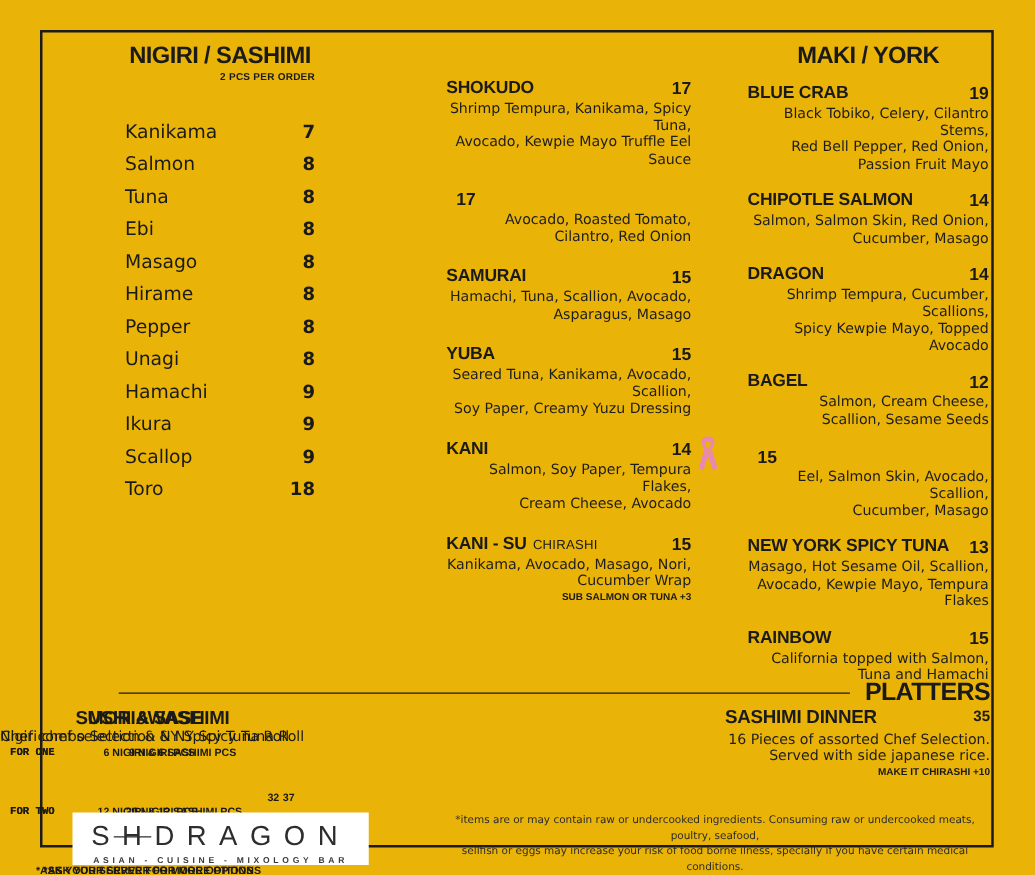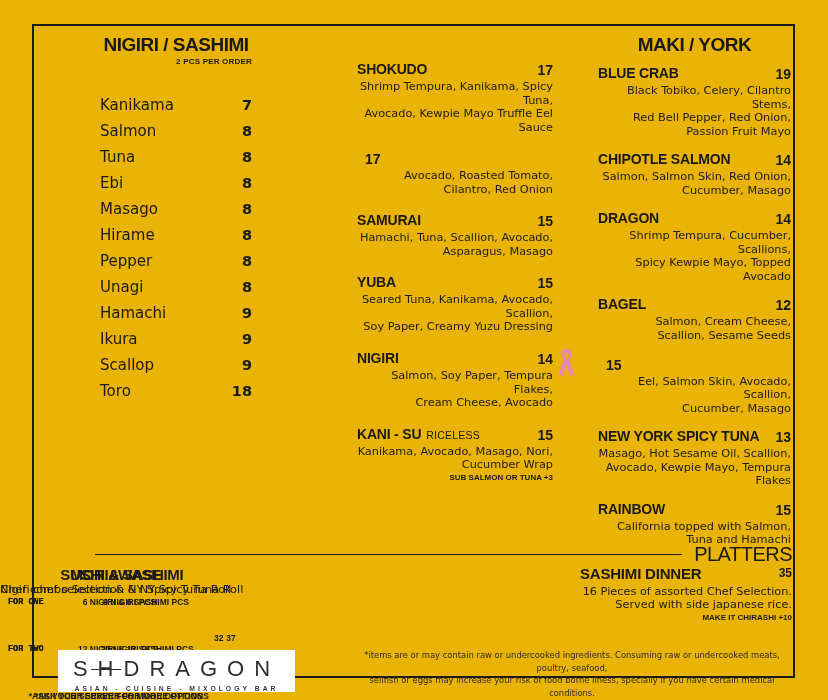--- a/index.html
+++ b/index.html
@@ -26,21 +26,21 @@
   .roll-name { flex:1; font-size:14px; font-weight:bold; letter-spacing:-0.2px; line-height:1.1; font-family:"Liberation Sans", sans-serif; }
   .roll-suffix { font-size:10.5px; font-weight:normal; letter-spacing:0.2px; margin-left:5px; padding-top:3px; }
   .roll-price { font-size:14px; font-weight:bold; margin-left:8px; font-family:"Liberation Sans", sans-serif; }
   .roll-desc { white-space:pre-line; text-align:right; font-size:11.3px; line-height:1.2; margin-top:2px; color:#1d1d1d; }
   .roll-note { font-size:8px; font-weight:bold; text-align:right; margin-top:1px; font-family:"Liberation Sans", sans-serif; }
   .ribbon { position:absolute; right:-22px; top:-2px; width:17px; height:28px; }
 
   
   .platters-rule { position:absolute; left:95px; top:543px; width:697px; display:flex; align-items:center; }
   .rule-line { flex:1; border-top:1.5px solid #1b1b1b; margin-right:12px; }
-  .platters-title { font-size:20px; font-weight:normal; letter-spacing:-0.5px; font-family:"Liberation Sans", sans-serif; }
+  .platters-title { font-size:20px; font-weight:bold; letter-spacing:-0.5px; font-family:"Liberation Sans", sans-serif; }
   .platter { position:absolute; top:566px; }
   .platter-3 { left:580px; top:566px; width:212px; }
   .platter-title { font-size:15px; font-weight:bold; text-align:center; letter-spacing:-0.3px; font-family:"Liberation Sans", sans-serif; }
   .platter-sub { font-size:11.3px; text-align:center; line-height:1.2; }
   .p-row { display:grid; grid-template-columns:70px 1fr 42px; font-size:8.5px; font-weight:bold; line-height:1.35; font-family:"Liberation Sans", sans-serif; padding:0 8px; }
   .p-row .p-label { text-align:left;font-family:Liberation Mono, monospace; }
   .p-row .p-desc { text-align:center; }
   .p-row .p-price { text-align:right;margin-top:36px; }
   .platter-foot { font-size:8.5px; font-weight:bold; text-align:center; line-height:1.35; font-family:"Liberation Sans", sans-serif; }
 
@@ -168,38 +168,38 @@
           <span class="roll-price">15</span>
 
         </div>
         <div class="roll-desc">Seared Tuna, Kanikama, Avocado, Scallion,
 Soy Paper, Creamy Yuzu Dressing</div>
 
       </div>
 
       <div class="roll">
         <div class="roll-head">
-          <span class="roll-name"><span>NIGIRI</span></span>
+          <span class="roll-name"><span>KANI</span></span>
           <span class="roll-price">14</span>
           <span class="ribbon">
             <svg width="17" height="28" viewBox="0 0 17 28">
               <path d="M8.5 0 C5 0 3.4 2.4 3.4 4.9 C3.4 7.9 5.4 10.4 8.5 13 C11.6 10.4 13.6 7.9 13.6 4.9 C13.6 2.4 12 0 8.5 0 Z M8.5 3.8 C9.8 3.8 10.7 4.7 10.7 5.9 C10.7 7.4 9.6 8.8 8.5 9.9 C7.4 8.8 6.3 7.4 6.3 5.9 C6.3 4.7 7.2 3.8 8.5 3.8 Z"></path>
               <path d="M5.6 10.4 L1 25.4 L4.6 27.4 L9 14.3 Z"></path>
               <path d="M11.4 10.4 L16 25.4 L12.4 27.4 L8 14.3 Z"></path>
             </svg>
           </span>
         </div>
         <div class="roll-desc">Salmon, Soy Paper, Tempura Flakes,
 Cream Cheese, Avocado</div>
 
       </div>
 
       <div class="roll">
         <div class="roll-head">
-          <span class="roll-name"><span>KANI - SU</span><span class="roll-suffix">RICELESS</span></span>
+          <span class="roll-name"><span>KANI - SU</span><span class="roll-suffix">CHIRASHI</span></span>
           <span class="roll-price">15</span>
 
         </div>
         <div class="roll-desc">Kanikama, Avocado, Masago, Nori,
 Cucumber Wrap</div>
         <div class="roll-note">SUB SALMON OR TUNA   +3</div>
       </div>
     </section>
 
   

